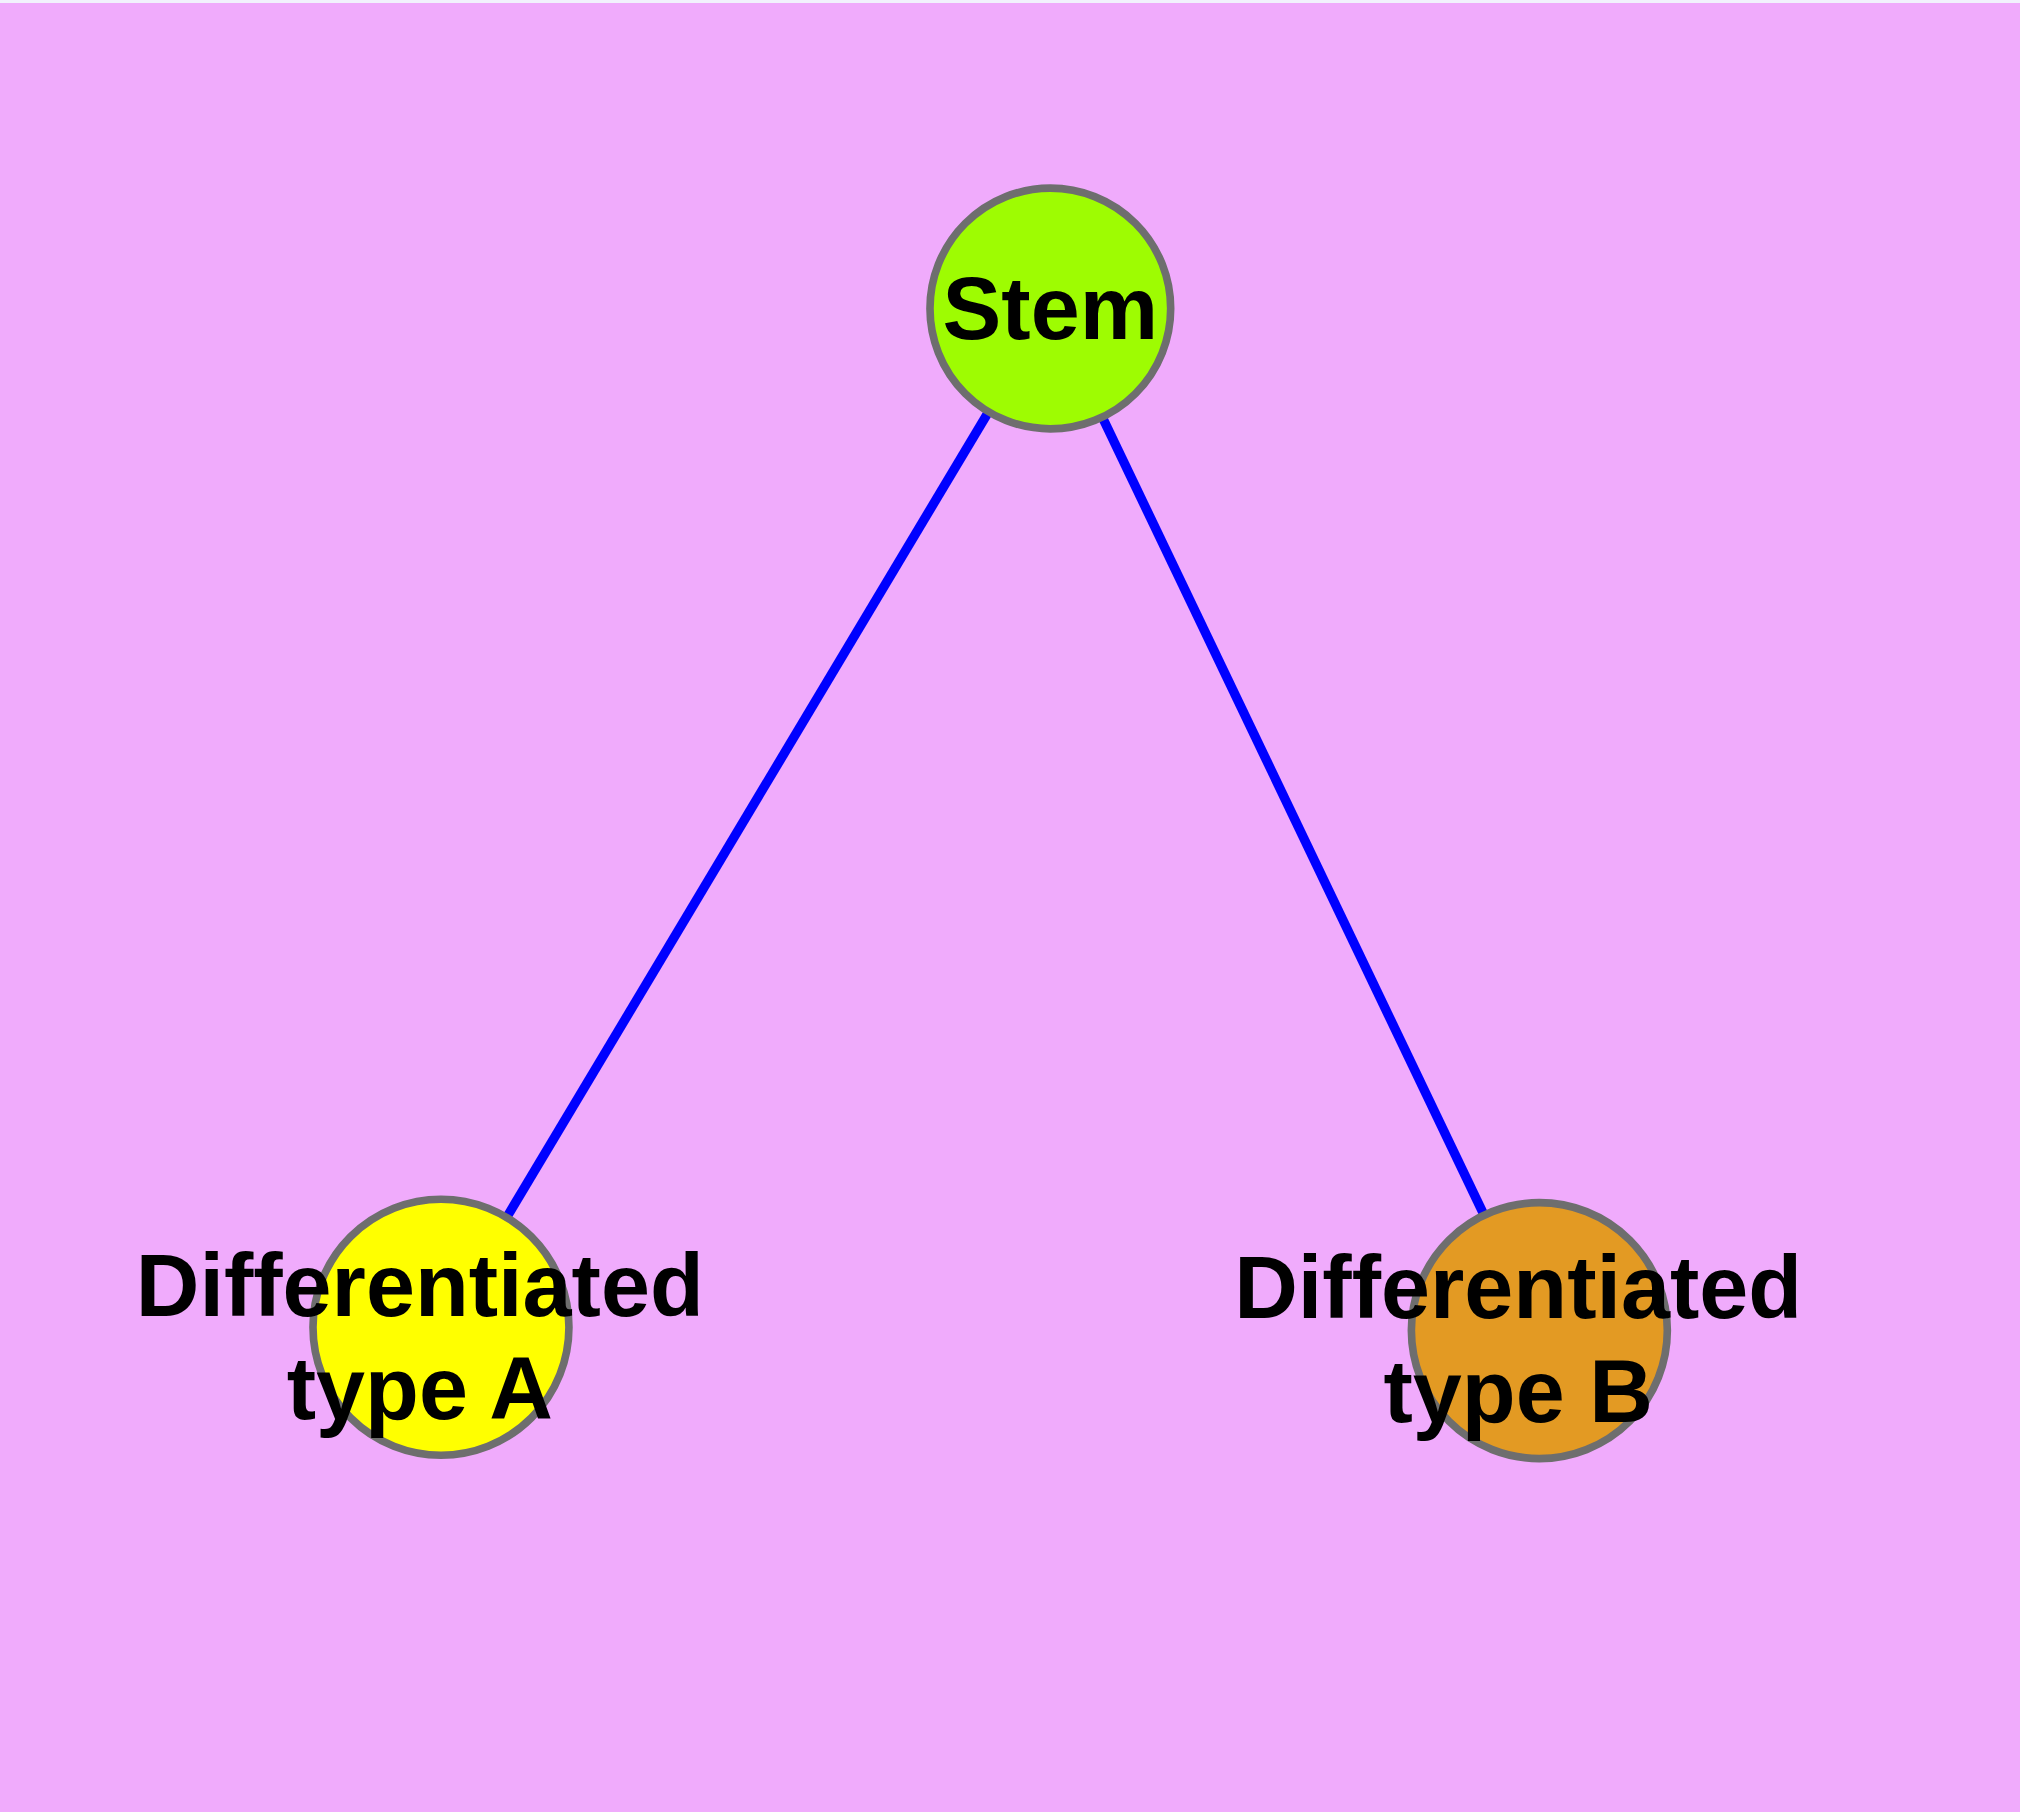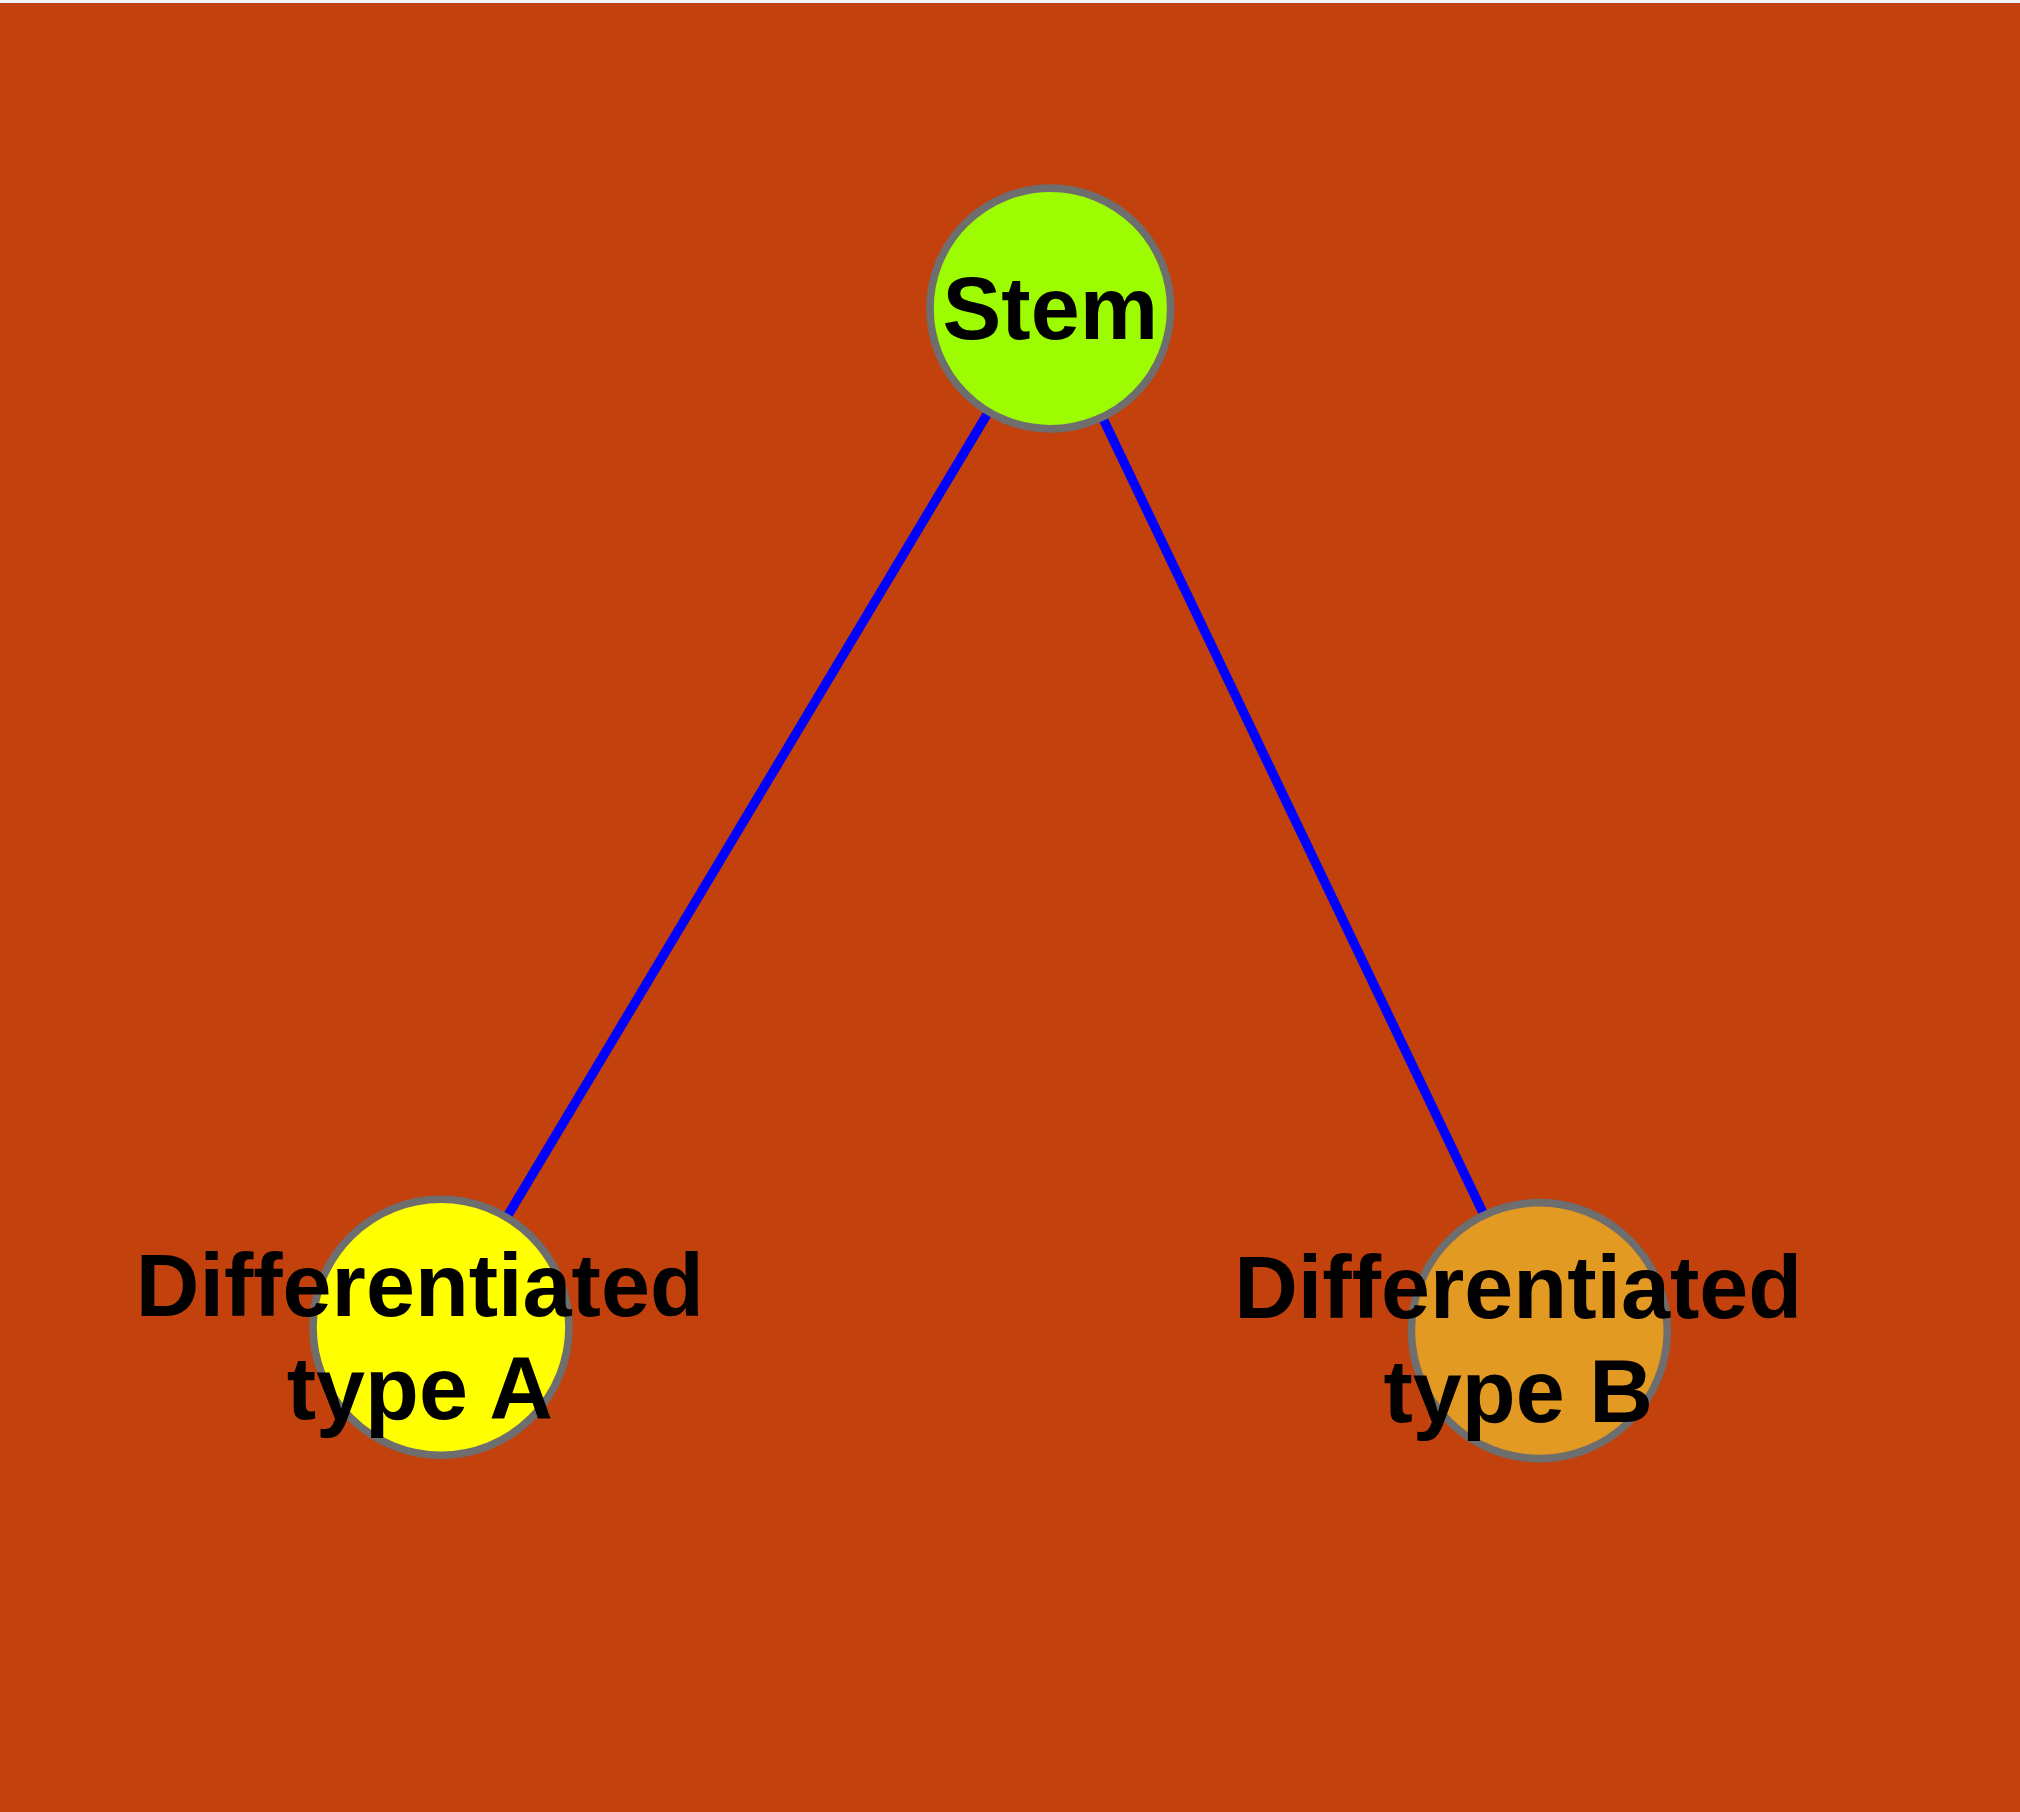--- a/index.html
+++ b/index.html
@@ -48,21 +48,21 @@
     position: absolute;
     left: 0; top: 0;
     width: 2021px;
     height: 3.4px;
     background: #f2f2fd;
   }
 </style>
 </head>
 <body>
 
-<div id="canvas" style="background: #c2410c;">
+<div id="canvas" style="background: #f0abfc;">
 
   <div class="top-strip"></div>
 
   <svg id="graph-svg" viewBox="0 0 2384 2138" xmlns="http://www.w3.org/2000/svg">
 
     <g>
       <line class="edge-line" x1="1239" y1="364" x2="520" y2="1566" style="stroke: rgb(0, 0, 255); stroke-width: 11;"></line>
       <line class="edge-line" x1="1239" y1="364" x2="1816" y2="1570" style="stroke: rgb(0, 0, 255); stroke-width: 11;"></line>
     </g>
 

